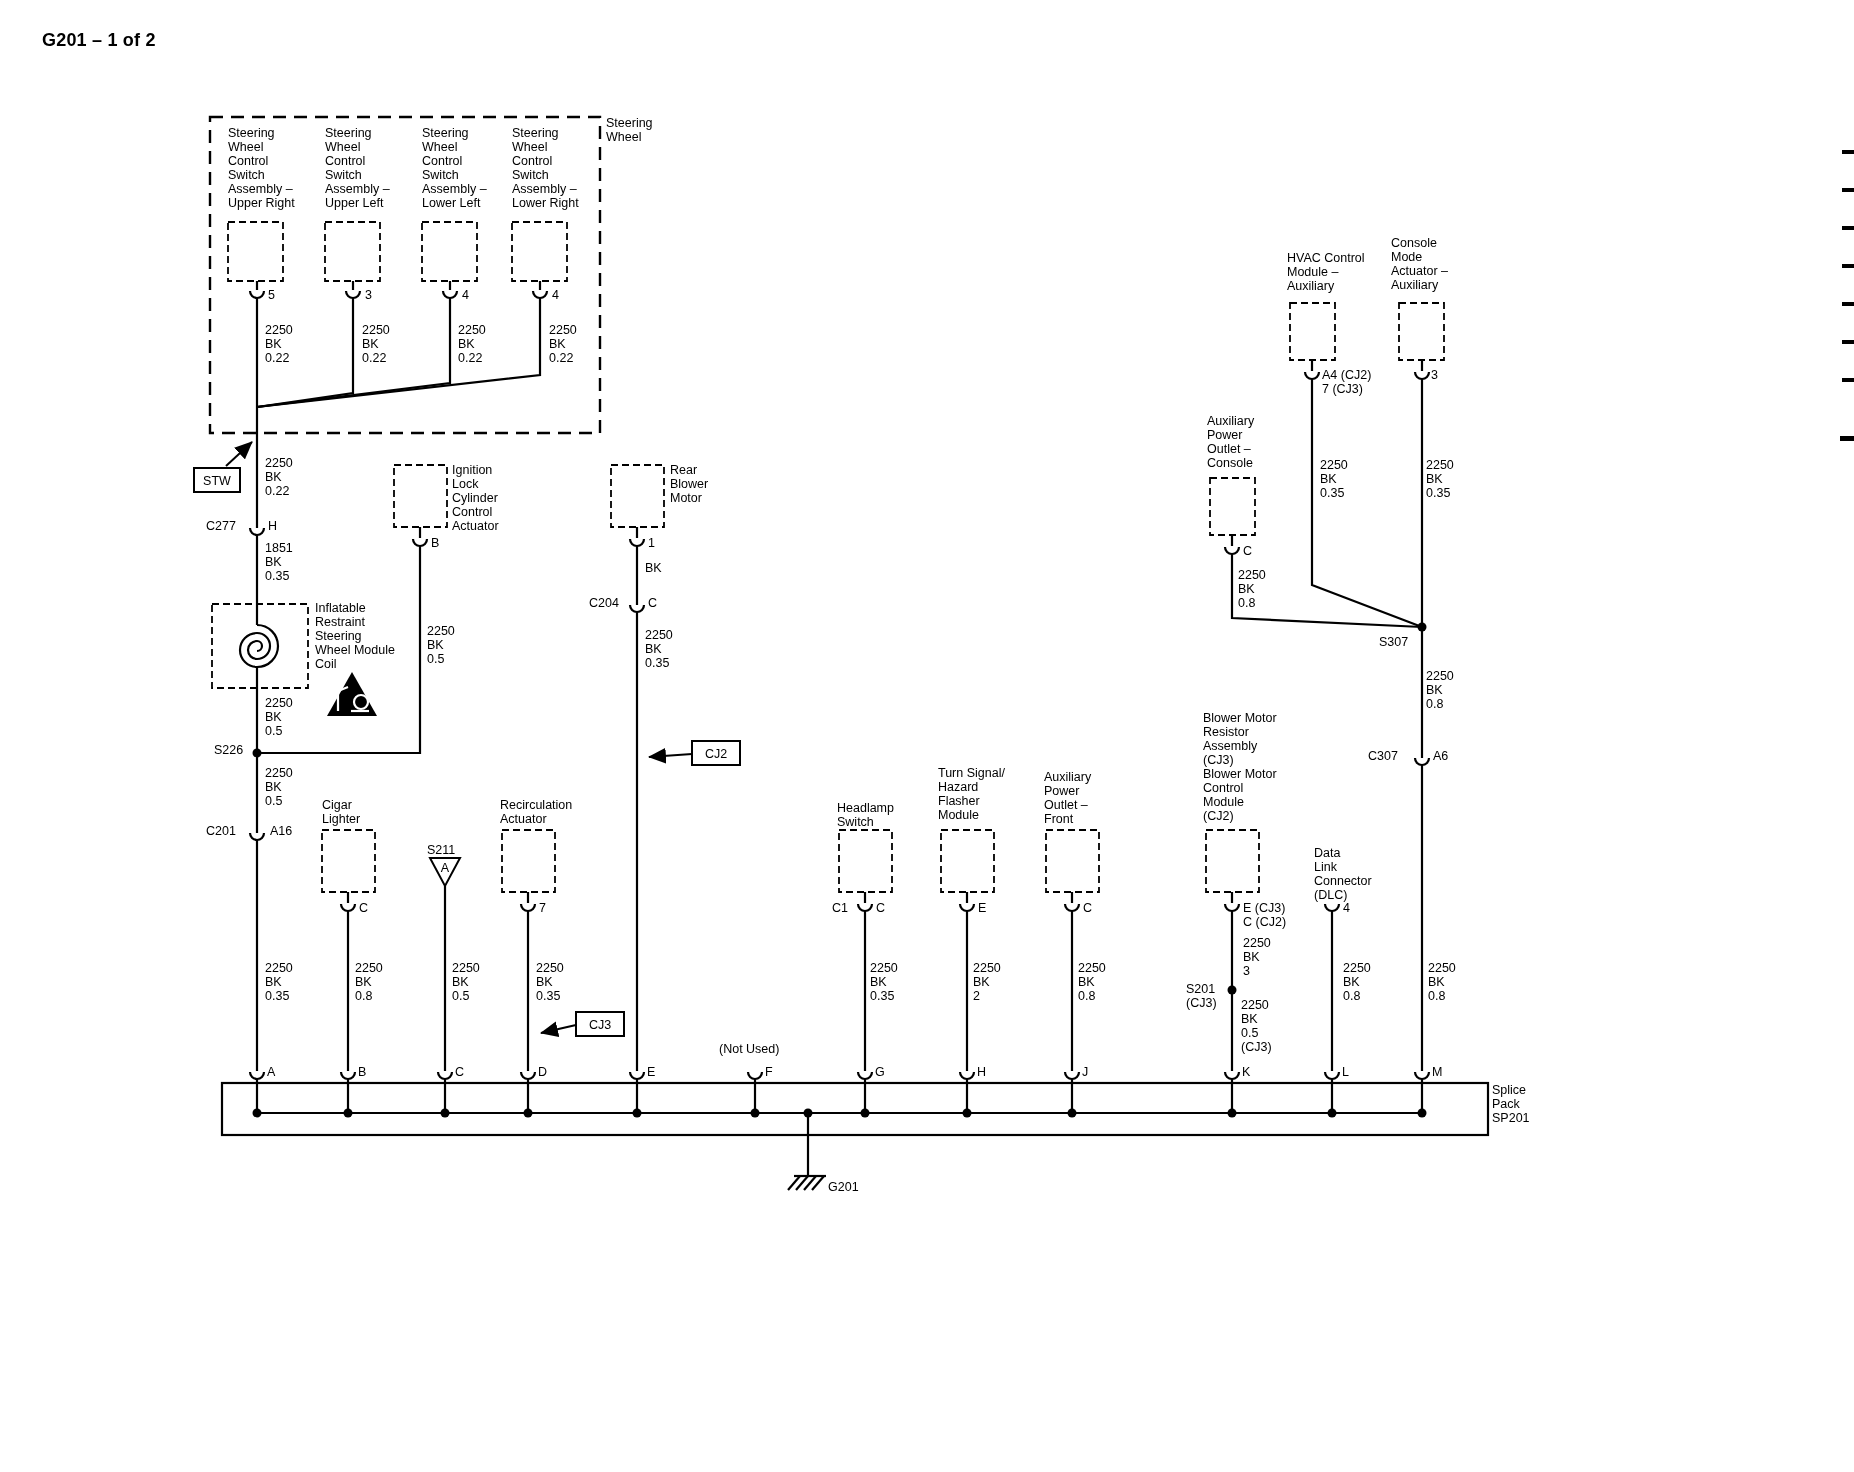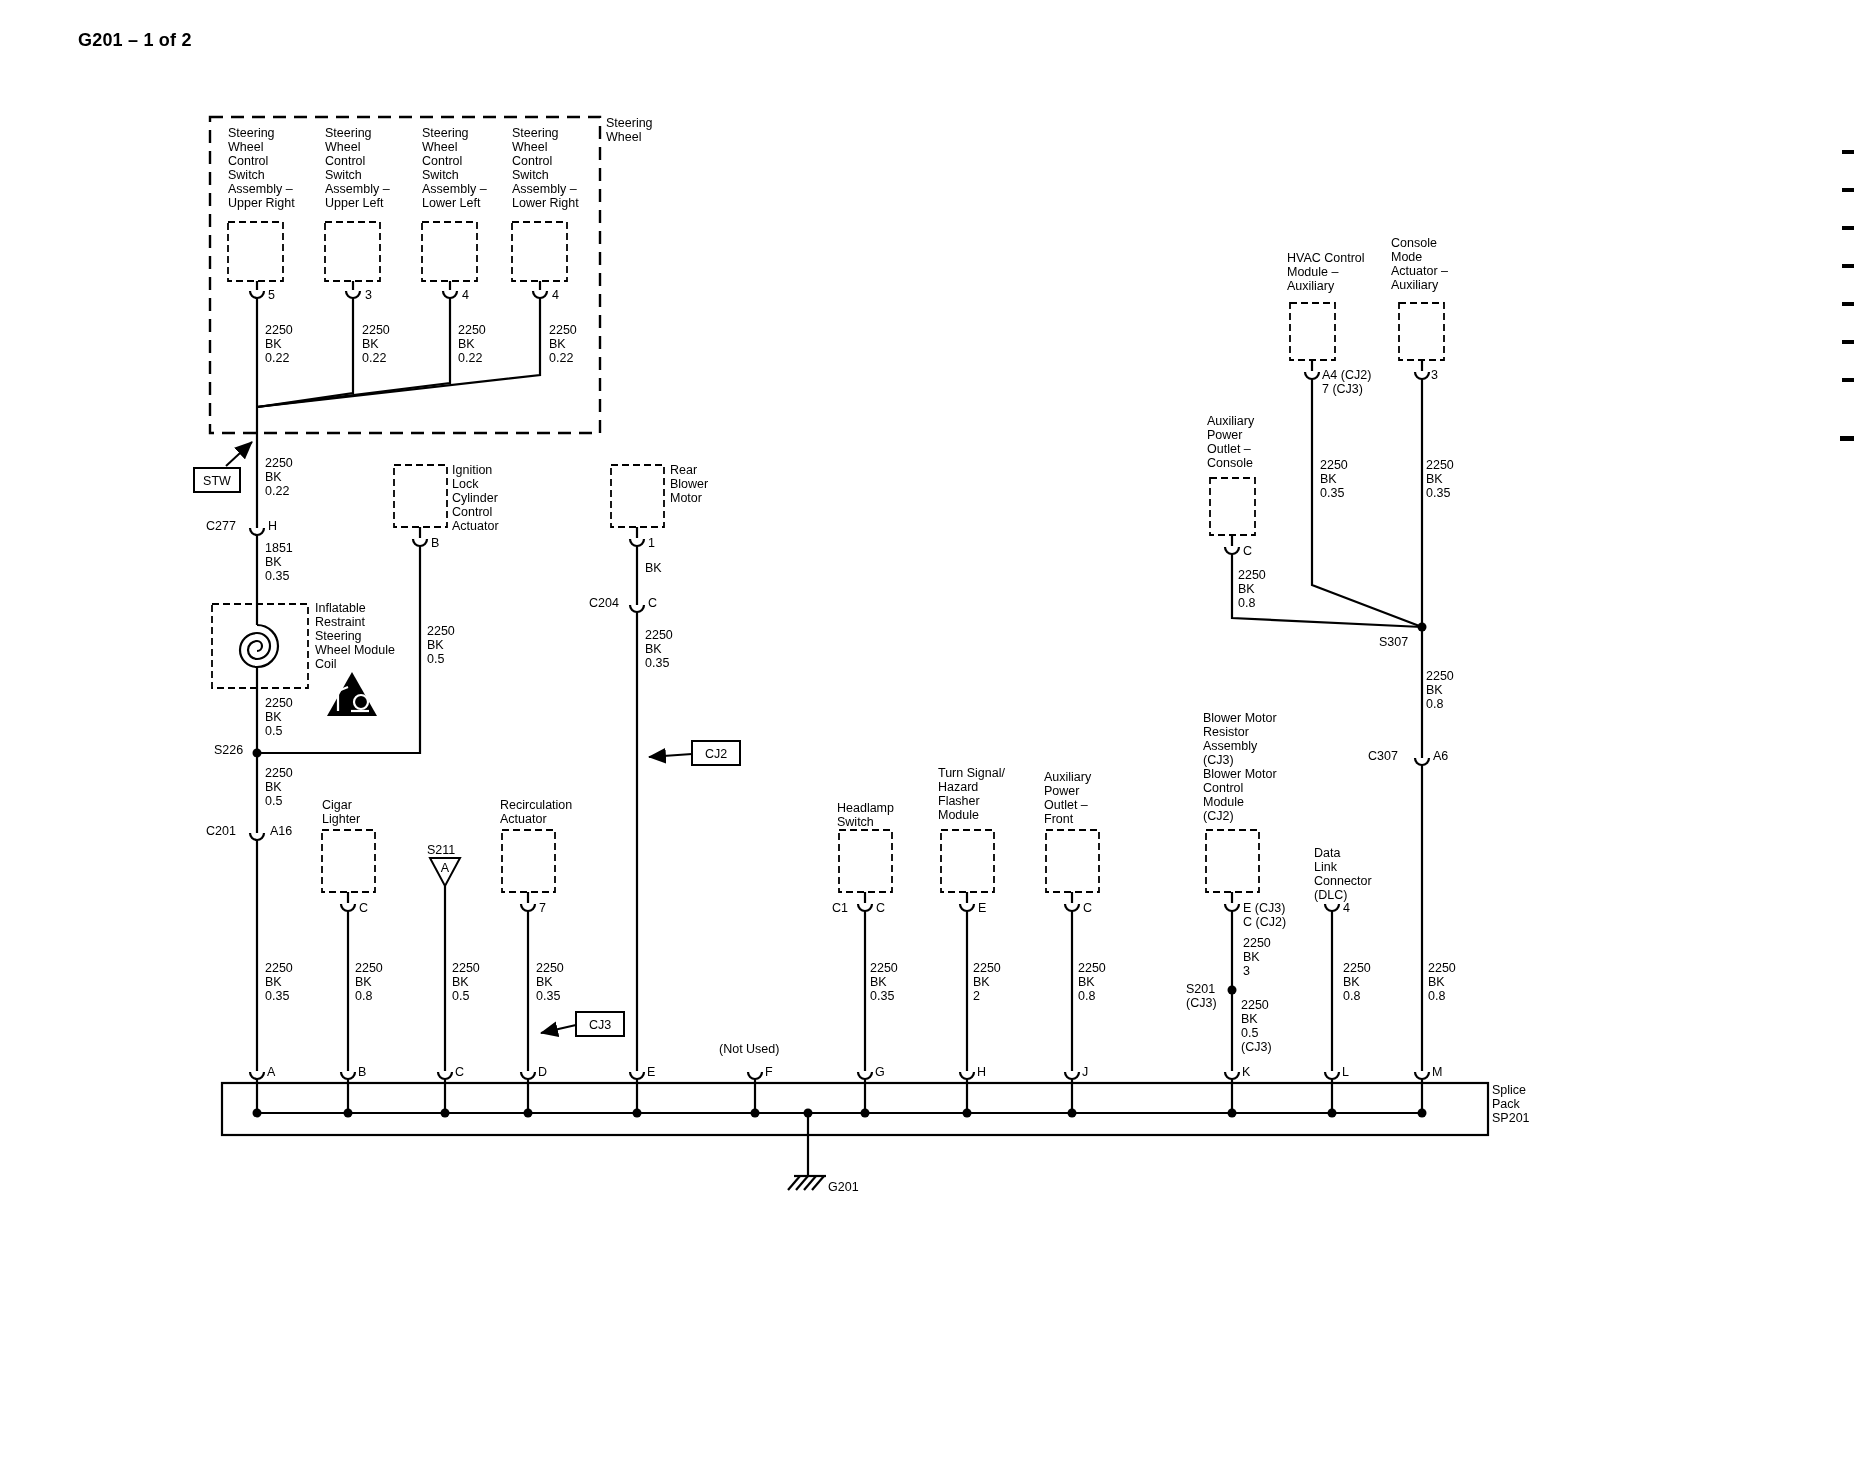--- a/index.html
+++ b/index.html
@@ -1,17 +1,17 @@
 <!DOCTYPE html>
 <html><head>
 <meta charset="utf-8">
 <style>
   html,body{margin:0;padding:0;background:#ffffff;}
   body{width:1854px;height:1472px;position:relative;font-family:"Liberation Sans",sans-serif;overflow:hidden;}
-  #page-title{position:absolute;left:42px;top:30px;font-size:18px;font-weight:bold;color:#000;letter-spacing:.2px;margin-left:36px;}
+  #page-title{position:absolute;left:42px;top:30px;font-size:18px;font-weight:bold;color:#000;letter-spacing:.2px;}
   svg{position:absolute;left:0;top:0;}
   svg text{font-family:"Liberation Sans",sans-serif;fill:#000000;}
 </style>
 </head>
 <body>
 
 <div id="page-title">G201 – 1 of 2</div>
 
 <svg id="diagram" width="1854" height="1472" viewBox="0 0 1854 1472">
   <defs>

